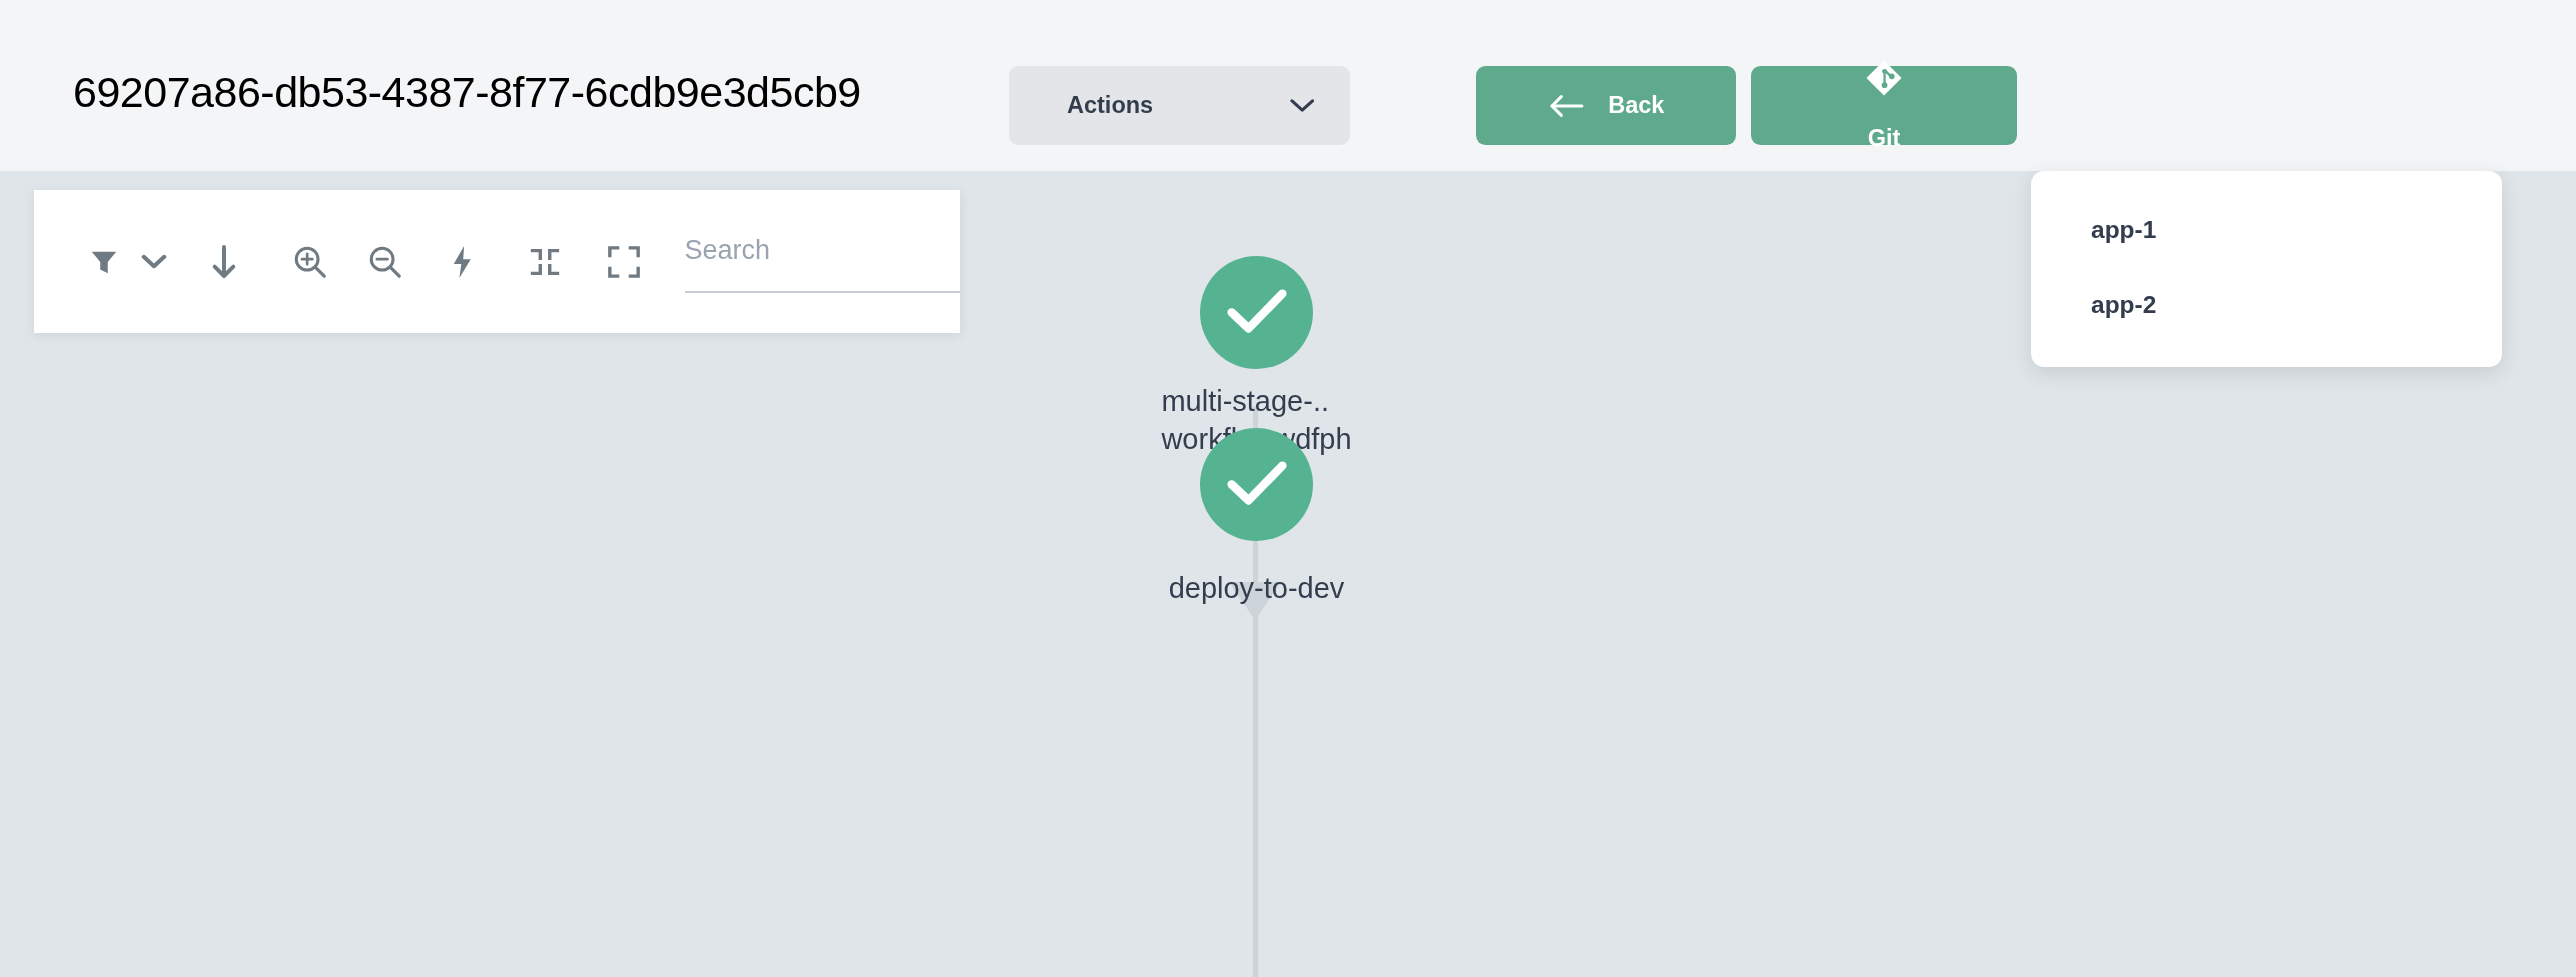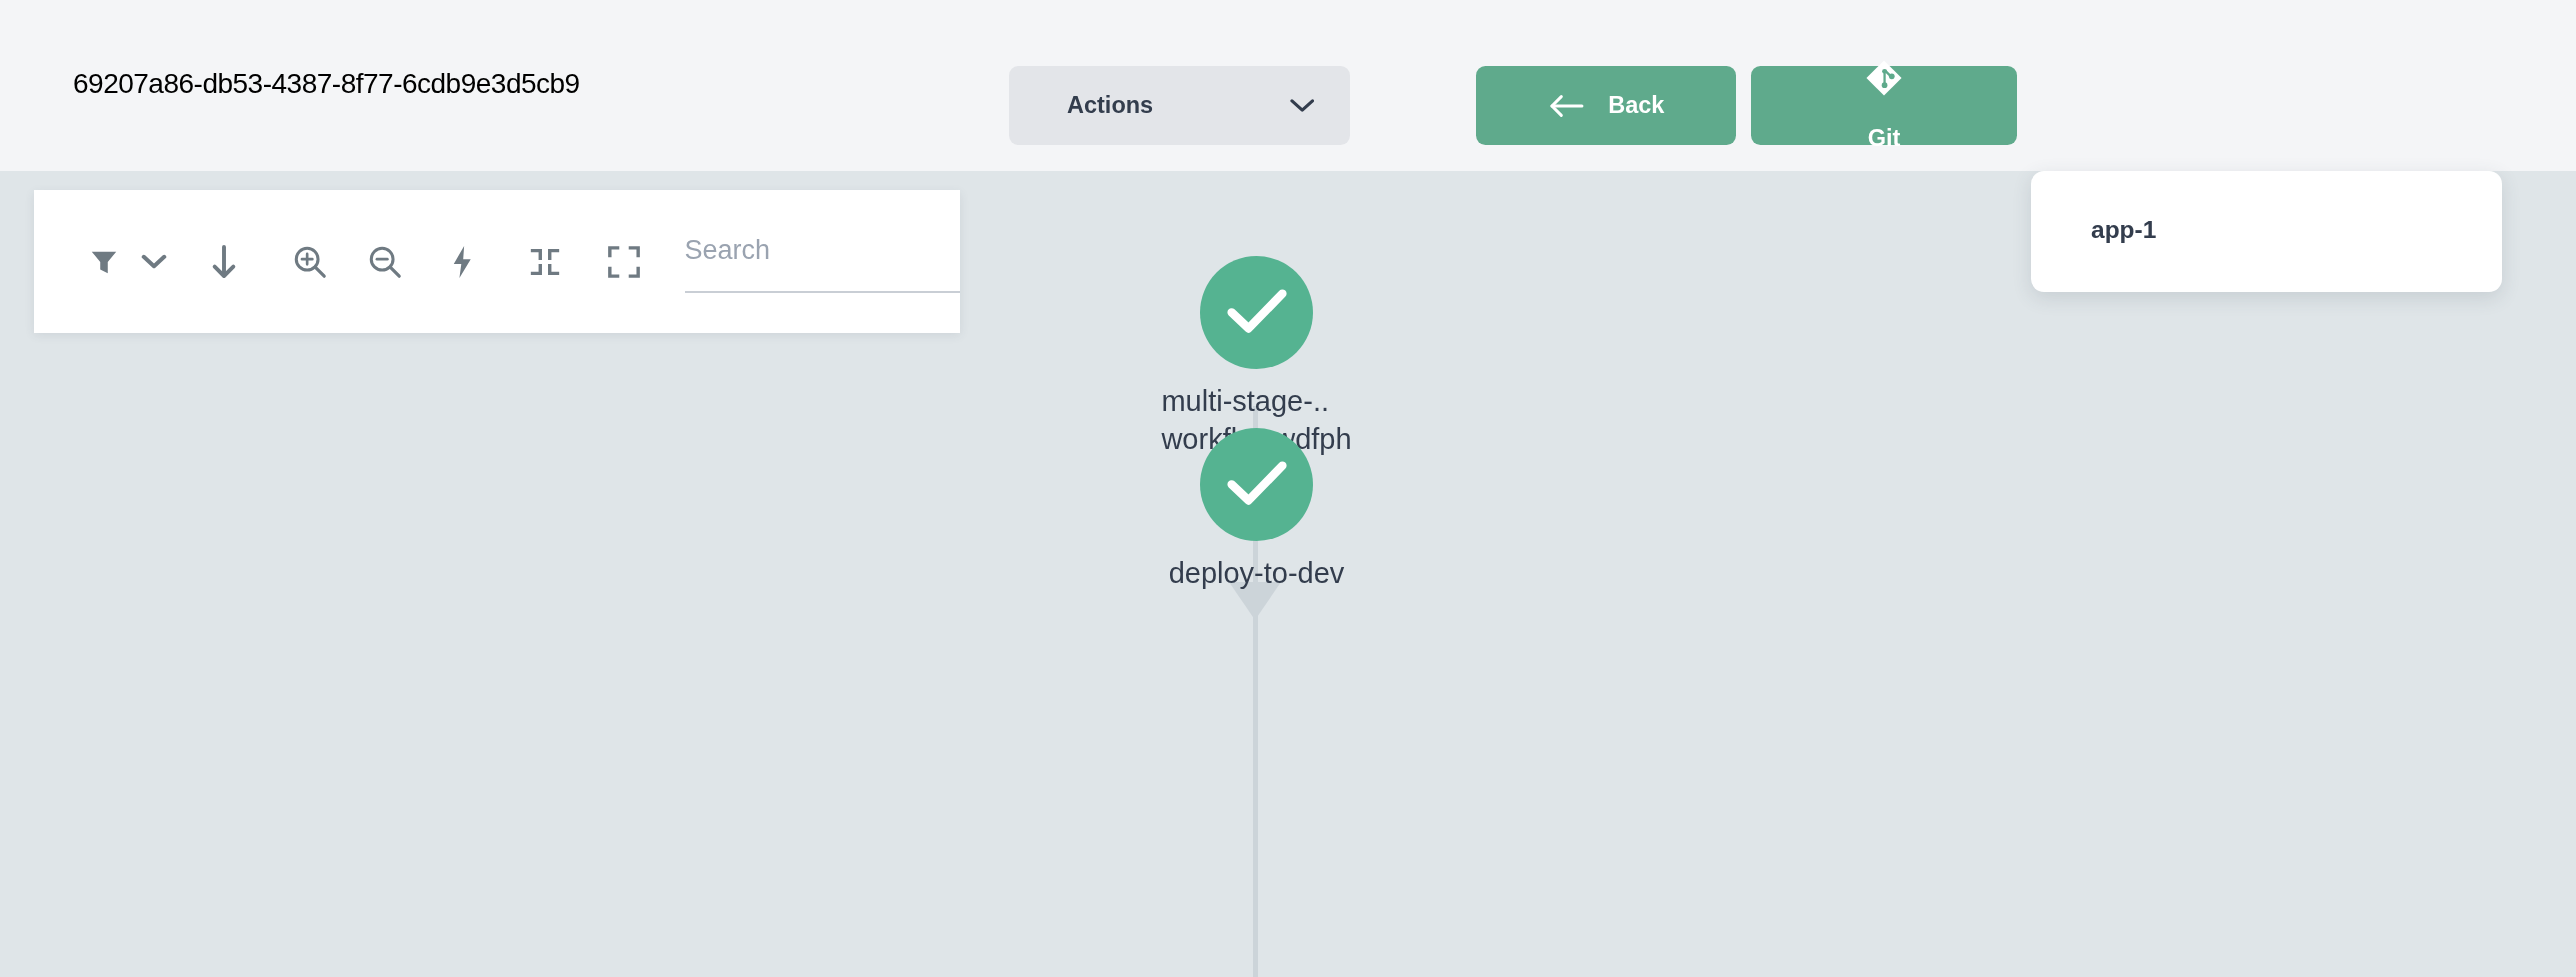--- a/index.html
+++ b/index.html
@@ -23,21 +23,21 @@
     width: 2576px;
     height: 171px;
     background: #f4f5f7;
     box-sizing: border-box;
   }
 
   .page-title {
     position: absolute;
     left: 73px;
     top: 68px;
-    font-size: 28px;
+    font-size: 43px;
     font-weight: 400;
     color: #000000;
     letter-spacing: -0.5px;
     white-space: nowrap;
   }
 
   .btn {
     position: absolute;
     box-sizing: border-box;
     border: none;
@@ -267,41 +267,44 @@
     </span>
     <span>Git</span>
   </button>
 
 </div>
 
 <div class="dropdown">
   <div class="dropdown-item">
     <span>app-1</span>
   </div>
+  <div class="dropdown-item">
+    <span>app-2</span>
+  </div>
 </div>
 
 <div class="canvas">
 
   <div class="edge-line" style="top:235px;height:196px;"></div>
   <div class="arrowhead" style="top:411px;"></div>
   <div class="edge-line" style="top:405px;height:401px;"></div>
 
   <div class="node" style="left:1087px; top:85px;">
     <div class="node-circle">
       <span>
         <svg width="62" height="49" viewBox="0 0 66 52" fill="none" xmlns="http://www.w3.org/2000/svg">
           <path d="M6 27 L24 44 L60 7" stroke="#ffffff" stroke-width="9" stroke-linecap="round" stroke-linejoin="round"></path>
         </svg>
       </span>
     </div>
     <div class="node-label">multi-stage-..
 workflowwdfph</div>
   </div>
 
-  <div class="node" style="left:1087px; top:257px;">
+  <div class="node" style="left:1087px; top:257px;gap:15px;">
     <div class="node-circle">
       <span>
         <svg width="62" height="49" viewBox="0 0 66 52" fill="none" xmlns="http://www.w3.org/2000/svg">
           <path d="M6 27 L24 44 L60 7" stroke="#ffffff" stroke-width="9" stroke-linecap="round" stroke-linejoin="round"></path>
         </svg>
       </span>
     </div>
     <div class="node-label">deploy-to-dev</div>
   </div>
 </div>

